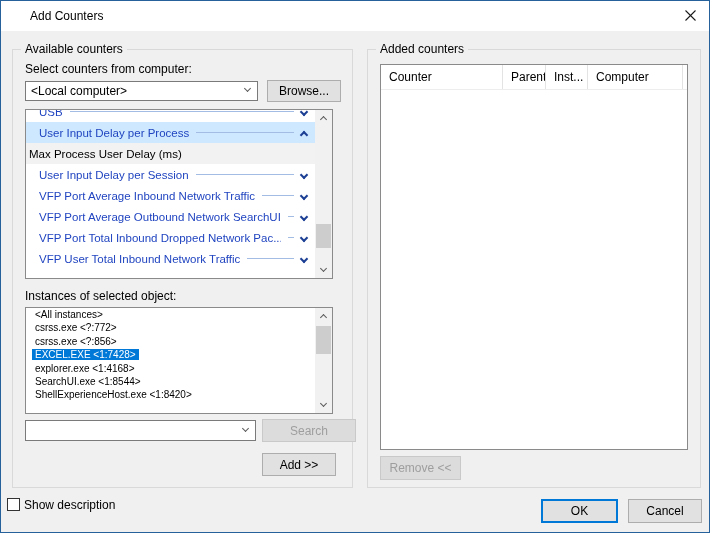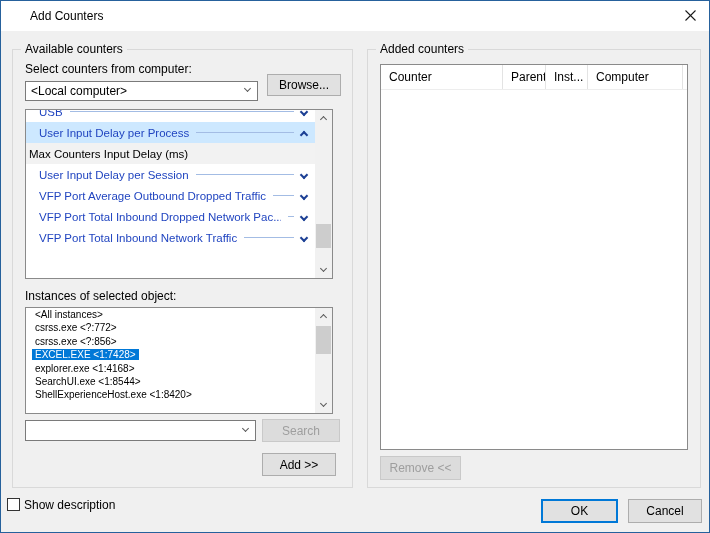--- a/index.html
+++ b/index.html
@@ -92,56 +92,61 @@
     <span class="group-label">Available counters</span>
   </div>
 
   <span class="static-label" style="left:24px; top:61px;">Select counters from computer:</span>
 
   <div class="combo" style="left:24px; top:80px; width:233px; height:20px;">
     <span class="val">&lt;Local computer&gt;</span>
     <span class="cbtn chev gray"></span>
   </div>
 
-  <div class="btn" style="left:266px; top:73px; width:74px; height:22px;">
+  <div class="btn" style="left:266px; top:79px; width:74px; height:22px;">
     <span>Browse...</span>
   </div>
 
   <div class="listbox" style="left:24px; top:108px; width:308px; height:170px;">
     <div class="list-content">
       <div class="crow partial">
         <span class="clabel">USB</span>
         <span class="leader"></span>
         <span class="chev"></span>
       </div>
       <div class="crow hl">
         <span class="clabel">User Input Delay per Process</span>
         <span class="leader"></span>
         <span class="chev up"></span>
       </div>
       <div class="crow child">
-        <span class="clabel">Max Counters Input Delay (ms)</span>
+        <span class="clabel">Max Process User Delay (ms)</span>
       </div>
       <div class="crow">
         <span class="clabel">User Input Delay per Session</span>
         <span class="leader"></span>
         <span class="chev"></span>
       </div>
       <div class="crow">
-        <span class="clabel">VFP Port Average Outbound Dropped Traffic</span>
+        <span class="clabel">VFP Port Average Inbound Network Traffic</span>
+        <span class="leader"></span>
+        <span class="chev"></span>
+      </div>
+      <div class="crow">
+        <span class="clabel">VFP Port Average Outbound Network SearchUI</span>
         <span class="leader"></span>
         <span class="chev"></span>
       </div>
       <div class="crow">
         <span class="clabel">VFP Port Total Inbound Dropped Network Pac...</span>
         <span class="leader"></span>
         <span class="chev"></span>
       </div>
       <div class="crow">
-        <span class="clabel">VFP Port Total Inbound Network Traffic</span>
+        <span class="clabel">VFP User Total Inbound Network Traffic</span>
         <span class="leader"></span>
         <span class="chev"></span>
       </div>
     </div>
     <div class="vscroll">
       <div class="sb-btn top">
         <span class="chev gray up" style="margin-top:2px;"></span>
       </div>
       <div class="sb-thumb" style="top:114px; height:24px;"></div>
       <div class="sb-btn bottom">
@@ -170,21 +175,21 @@
       <div class="sb-btn bottom">
         <span class="chev gray" style="margin-bottom:2px;"></span>
       </div>
     </div>
   </div>
 
   <div class="combo" style="left:24px; top:419px; width:231px; height:21px;">
     <input class="combo-input" value="" style="">
     <span class="cbtn chev gray"></span>
   </div>
-  <div class="btn disabled" style="left:261px; top:418px; width:78px; height:23px;">
+  <div class="btn disabled" style="left:261px; top:418px; width:94px; height:23px;">
     <span>Search</span>
   </div>
   <div class="btn" style="left:261px; top:452px; width:74px; height:23px;">
     <span>Add &gt;&gt;</span>
   </div>
 
   <div class="group g-right">
     <span class="group-label">Added counters</span>
 
     <div class="listview">

